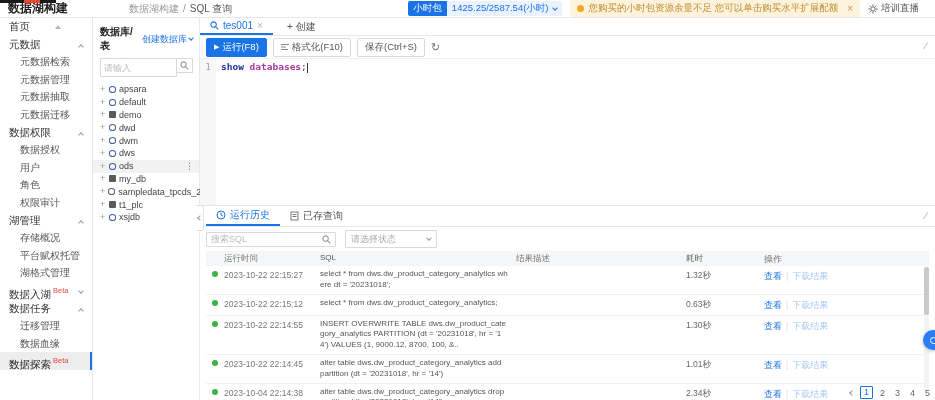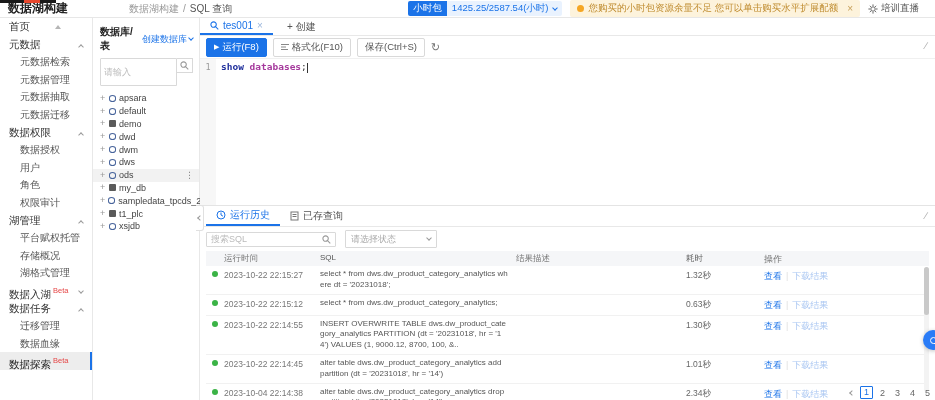--- a/index.html
+++ b/index.html
@@ -40,21 +40,21 @@
   .nav-item.selected { background:#ededed; border-right:2px solid #1b73e8; color:#222; }
   .beta { color:#e54545; font-size:7.5px; vertical-align:super; margin-left:2px; }
   .scroll-up { position:absolute; left:55px; top:7px; width:0; height:0; border-left:3.5px solid transparent; border-right:3.5px solid transparent; border-bottom:4.5px solid #b5b5b5; }
 
   
   .tree { position:absolute; left:93px; top:18px; width:107px; height:382px; border-right:1px solid #e8e8e8; background:#fff; }
   .tree-head { display:flex; justify-content:flex-start; align-items:center; padding:7px 6px 5px 7px; }
   .tree-title { font-size:10px; font-weight:bold; color:#222; }
   .tree-create { font-size:9px; color:#1b73e8; display:flex; align-items:center; gap:2px; cursor:pointer; white-space:nowrap; }
   .tree-search { display:flex; margin:0 6px 4px 7px; }
-  .tree-search input { flex:1; width:60px; height:28px; border:1px solid #d9d9d9; border-radius:1px 0 0 1px; font-size:9px; padding:0 3px; color:#333; outline:none; }
+  .tree-search input { flex:1; width:60px; height:19px; border:1px solid #d9d9d9; border-radius:1px 0 0 1px; font-size:9px; padding:0 3px; color:#333; outline:none; }
   .tree-search input::placeholder { color:#bbb; }
   .tree-search .sbtn { width:16px; height:15px; border:1px solid #d9d9d9; border-left:none; display:flex; align-items:center; justify-content:center; background:#fff; cursor:pointer; }
   .tree-list { padding-top:2px; }
   .tree-row { position:relative; display:flex; align-items:center; gap:3px; height:12.8px; padding-left:7px; font-size:9px; color:#444; cursor:pointer; white-space:nowrap; }
   .tree-row.hl { background:#f2f2f2; }
   .tree-row .plus { color:#999; font-size:9px; width:6px; line-height:1; }
   .icon-db { width:7px; height:7px; border:1px solid #49659c; border-radius:50% / 40%; flex:none; }
   .icon-tbl { width:7px; height:7px; background:#5a5a5a; border-radius:1px; flex:none; }
   .tree-row .more { position:absolute; right:5px; color:#888; font-size:9px; cursor:pointer; }
   .panel-handle { position:absolute; left:196px; top:205px; width:8px; height:26px; background:#fff; border:1px solid #e0e0e0; border-left:none; border-radius:0 3px 3px 0; display:flex; align-items:center; justify-content:center; z-index:5; cursor:pointer; }
@@ -167,22 +167,22 @@
     <div class="nav-item sub"><span>元数据检索</span></div>
     <div class="nav-item sub"><span>元数据管理</span></div>
     <div class="nav-item sub"><span>元数据抽取</span></div>
     <div class="nav-item sub"><span>元数据迁移</span></div>
     <div class="nav-item"><span>数据权限</span><i class="chev up"></i></div>
     <div class="nav-item sub"><span>数据授权</span></div>
     <div class="nav-item sub"><span>用户</span></div>
     <div class="nav-item sub"><span>角色</span></div>
     <div class="nav-item sub"><span>权限审计</span></div>
     <div class="nav-item"><span>湖管理</span><i class="chev up"></i></div>
+    <div class="nav-item sub"><span>存储概况</span></div>
     <div class="nav-item sub"><span>平台赋权托管</span></div>
-    <div class="nav-item sub"><span>存储概况</span></div>
     <div class="nav-item sub"><span>湖格式管理</span></div>
     <div class="nav-item"><span>数据入湖</span><sup class="beta">Beta</sup><i class="chev down"></i></div>
     <div class="nav-item"><span>数据任务</span><i class="chev up"></i></div>
     <div class="nav-item sub"><span>迁移管理</span></div>
     <div class="nav-item sub"><span>数据血缘</span></div>
     <div class="nav-item selected"><span>数据探索</span><sup class="beta">Beta</sup></div>
   </div>
 
   <div class="tree">
     <div class="tree-head">

